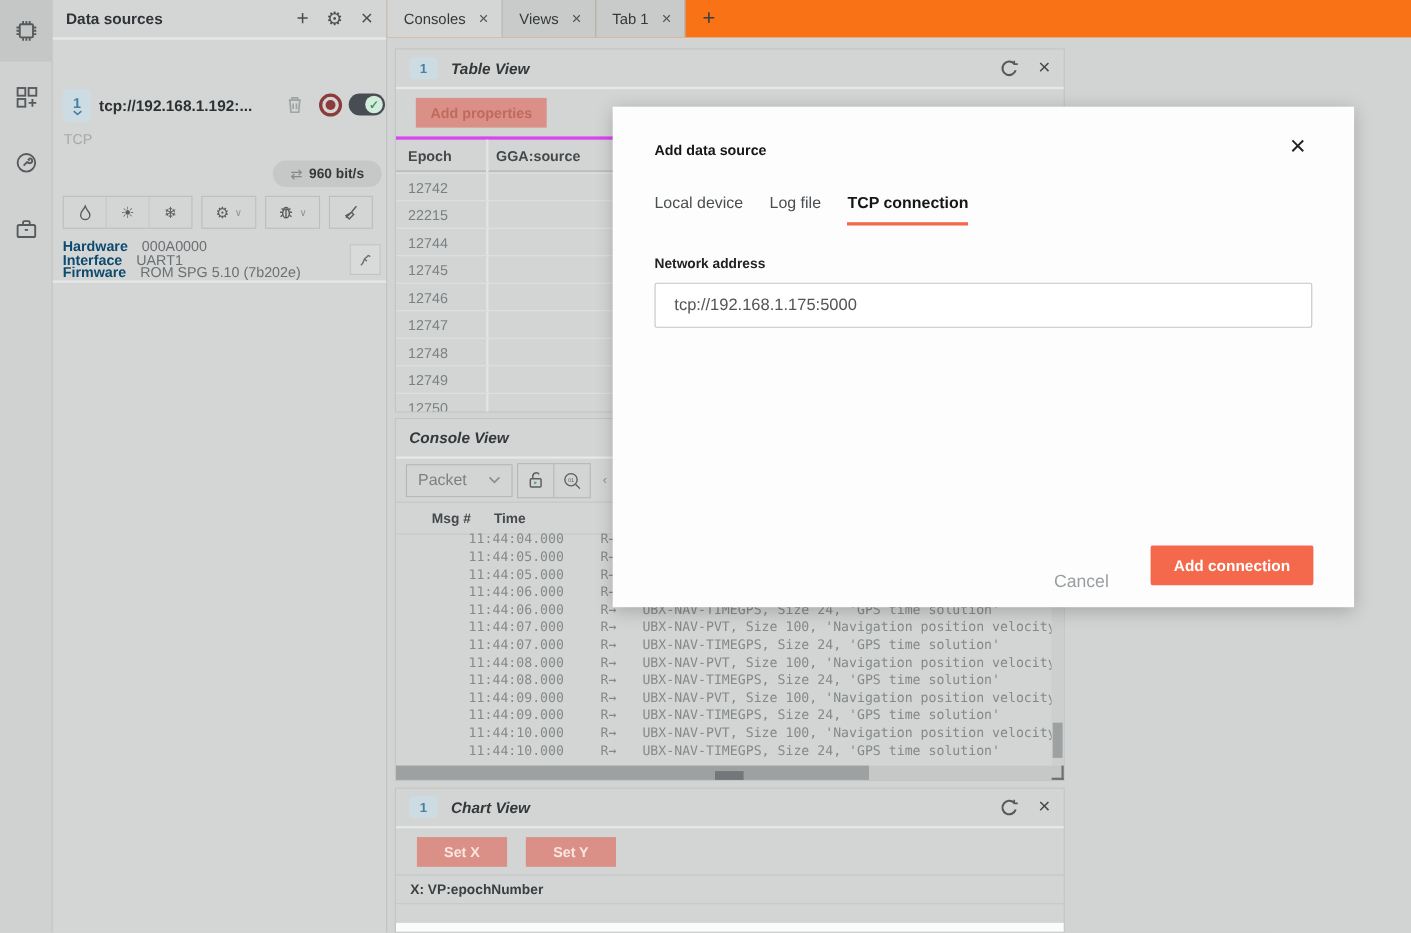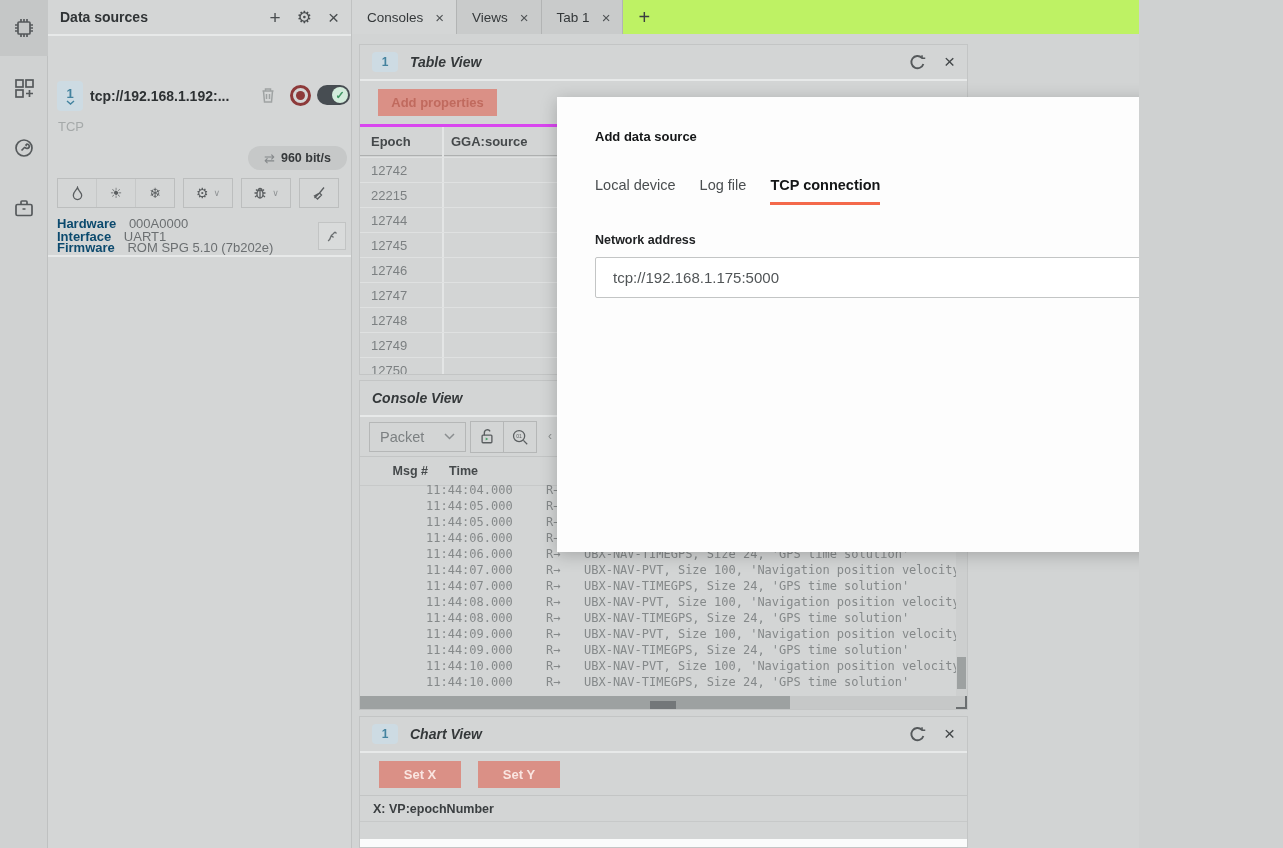--- a/index.html
+++ b/index.html
@@ -1,17 +1,17 @@
 <!DOCTYPE html>
 <html><head>
 <meta charset="utf-8">
 <style>
   html,body{margin:0;padding:0;}
   body{font-family:"Liberation Sans",sans-serif;background:#cfd1d1;}
-  #app{position:relative;width:1139px;height:848px;overflow:hidden;background:#d2d4d4;}
+  #app{position:relative;width:1283px;height:848px;overflow:hidden;background:#d2d4d4;}
   svg{display:block;}
 
   
   #rail{position:absolute;left:0;top:0;width:48px;height:848px;background:#d0d2d2;border-right:1px solid #bfc1c1;box-sizing:border-box;}
   .rail-item{width:48px;height:56px;display:flex;align-items:center;justify-content:center;margin-bottom:4px;cursor:pointer;}
   .rail-item.active{background:#c5c7c7;}
 
   
   #ds-panel{position:absolute;left:48px;top:0;width:304px;height:848px;background:#d4d6d6;border-right:1px solid #c0c2c2;box-sizing:border-box;}
   .ds-header{height:34px;display:flex;align-items:center;border-bottom:2px solid #e7e9e9;padding:0 12px;}
@@ -36,21 +36,21 @@
   .tb-btn{width:38px;display:flex;align-items:center;justify-content:center;color:#5a5e60;font-size:14px;border-right:1px solid #c6c8c8;cursor:pointer;}
   .tb-btn:last-child{border-right:none;}
   .tb-btn.w-chev{width:48px;gap:5px;}
   .chev{color:#8e9294;font-size:9px;}
   .ds-row{position:absolute;left:9px;font-size:13px;}
   .ds-row .lbl{font-weight:bold;color:#0c4a6e;margin-right:9px;}
   .ds-row .val{color:#6b6f71;}
   #iface-btn{position:absolute;left:270px;top:222px;width:26px;height:26px;border:1px solid #c2c4c4;background:#d9dbdb;display:flex;align-items:center;justify-content:center;cursor:pointer;}
 
   
-  #tabbar{position:absolute;left:352px;top:0;right:0;height:34px;background:#bef264;display:flex;align-items:stretch;}
+  #tabbar{position:absolute;left:352px;top:0;right:0;height:34px;background:#f97316;display:flex;align-items:stretch;}
   .tab{display:flex;align-items:center;padding:0 12px 0 15px;font-size:13.5px;color:#34383a;background:#c9cbcb;border-right:1px solid #b2b4b4;cursor:pointer;}
   .tab.active{background:#d4d6d6;}
   .tab .close{margin-left:12px;color:#4e5254;font-size:15px;}
   #tab-add{width:42px;display:flex;align-items:center;justify-content:center;font-size:20px;color:#3b3f41;cursor:pointer;}
 
   
   .panel{position:absolute;background:#d3d5d5;border:1px solid #c3c5c5;box-sizing:border-box;}
   .p-header{height:34px;display:flex;align-items:center;border-bottom:2px solid #e7e9e9;padding:0 12px;position:relative;}
   .p-badge{width:26px;height:20px;font-size:12px;margin-right:12px;}
   .p-title{font-weight:bold;font-size:14px;color:#34383a;flex:1;font-style:italic;}
@@ -402,16 +402,17 @@
     <span id="modal-title">Add data source</span>
     <div id="modal-tabs">
         <span class="m-tab">Local device</span>
         <span class="m-tab">Log file</span>
         <span class="m-tab active">TCP connection</span>
       </div>
     <span id="modal-label">Network address</span>
     <input id="modal-input" value="tcp://192.168.1.175:5000" style="">
     <div id="modal-footer">
       <span id="modal-cancel">Cancel</span>
+      <button id="modal-submit">Add connection</button>
     </div>
   </div>
 
 </div>
 
 </body></html>

